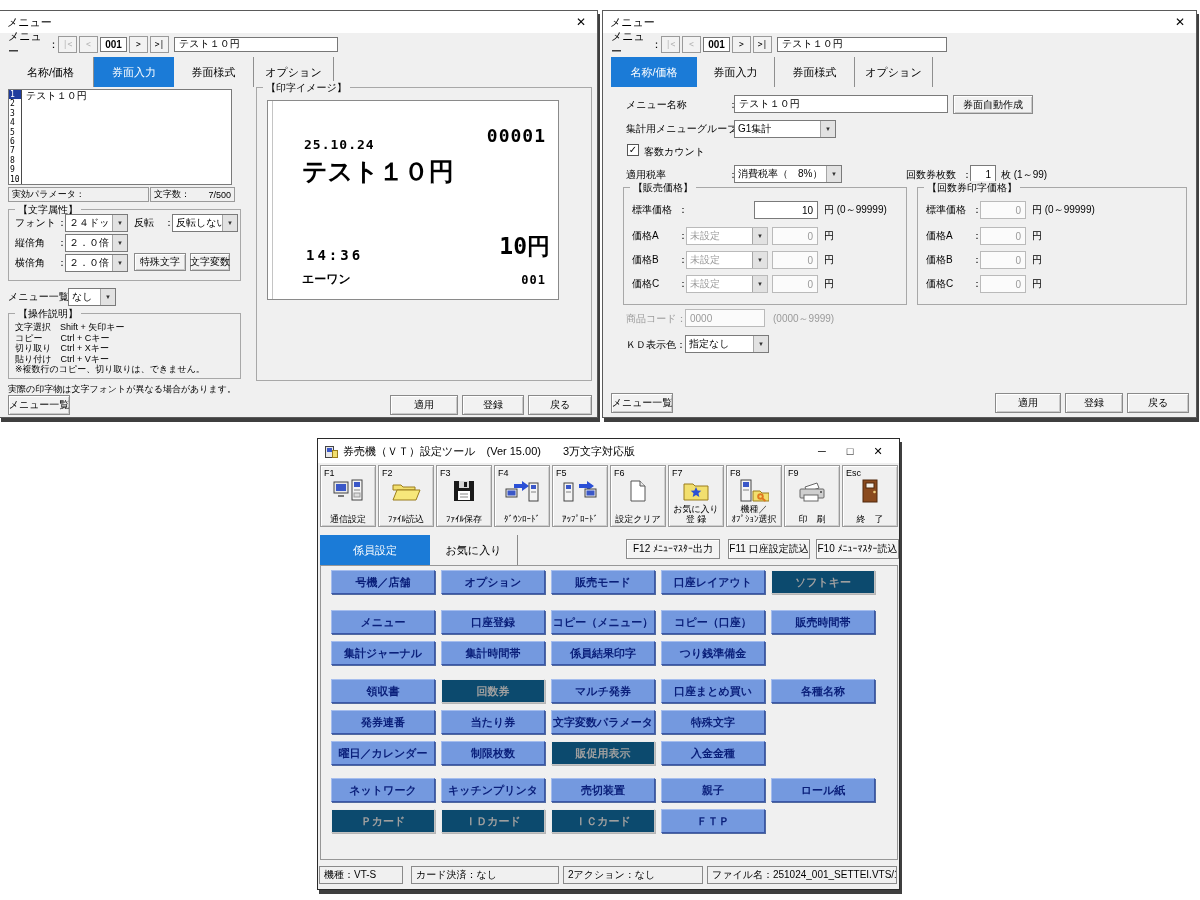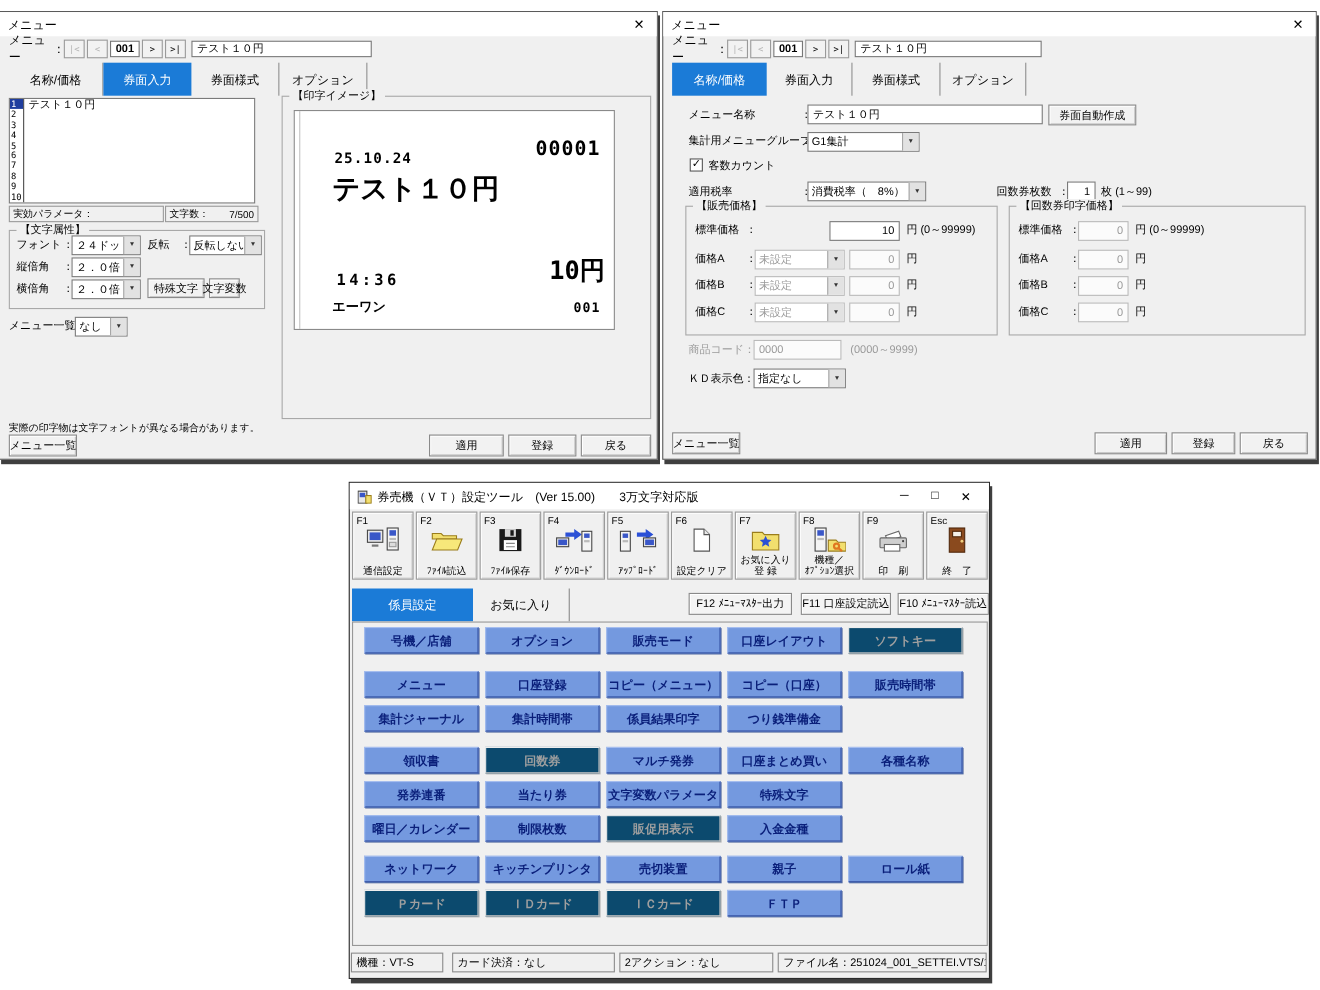--- a/index.html
+++ b/index.html
@@ -131,30 +131,40 @@
       <span class="val">２．０倍</span>
         <span class="dd">▼</span>
     </div>
     <span class="lbl" style="left:6px;top:47px;">横倍角</span>
     <span class="lbl" style="left:48px;top:47px;">：</span>
     <div class="combo" style="left:56px;top:44px;width:63px;">
       <span class="val">２．０倍</span>
         <span class="dd">▼</span>
     </div>
     <div class="pbtn" style="left:125px;top:43px;width:52px;height:18px;">特殊文字</div>
-    <div class="pbtn" style="left:181px;top:43px;width:28px;height:18px;font-family:Liberation Mono, monospace;">文字変数</div>
+    <div class="pbtn" style="left:181px;top:43px;width:40px;height:18px;font-family:Liberation Mono, monospace;">文字変数</div>
   </div>
 
   <span class="lbl" style="left:8px;top:280px;">メニュー一覧</span>
   <span class="lbl" style="left:60px;top:280px;">：</span>
   <div class="combo" style="left:68px;top:277px;width:48px;">
     <span class="val">なし</span>
       <span class="dd">▼</span>
   </div>
 
+  <div class="group" style="left:8px;top:302px;width:233px;height:66px;">
+    <span class="glabel">【操作説明】</span>
+    <div class="ops">
+      <div>文字選択　Shift + 矢印キー</div>
+      <div>コピー　　Ctrl + Cキー</div>
+      <div>切り取り　Ctrl + Xキー</div>
+      <div>貼り付け　Ctrl + Vキー</div>
+      <div>※複数行のコピー、切り取りは、できません。</div>
+    </div>
+  </div>
   <span class="lbl s9" style="left:8px;top:372px;">実際の印字物は文字フォントが異なる場合があります。</span>
 
   <div class="group" style="left:256px;top:76px;width:336px;height:294px;">
     <span class="glabel">【印字イメージ】</span>
     <div class="preview" style="left:10px;top:12px;width:292px;height:200px;">
       <span class="tkt" style="left:36px;top:36px;font-size:13px;letter-spacing:1px;">25.10.24</span>
       <span class="tkt" style="right:12px;top:24px;font-size:18px;letter-spacing:1px;">00001</span>
       <span class="tkt" style="left:34px;top:54px;font-size:25px;">テスト１０円</span>
       <span class="tkt" style="left:38px;top:146px;font-size:14px;letter-spacing:3px;">14:36</span>
       <span class="tkt" style="right:8px;top:130px;font-size:23px;">10円</span>

